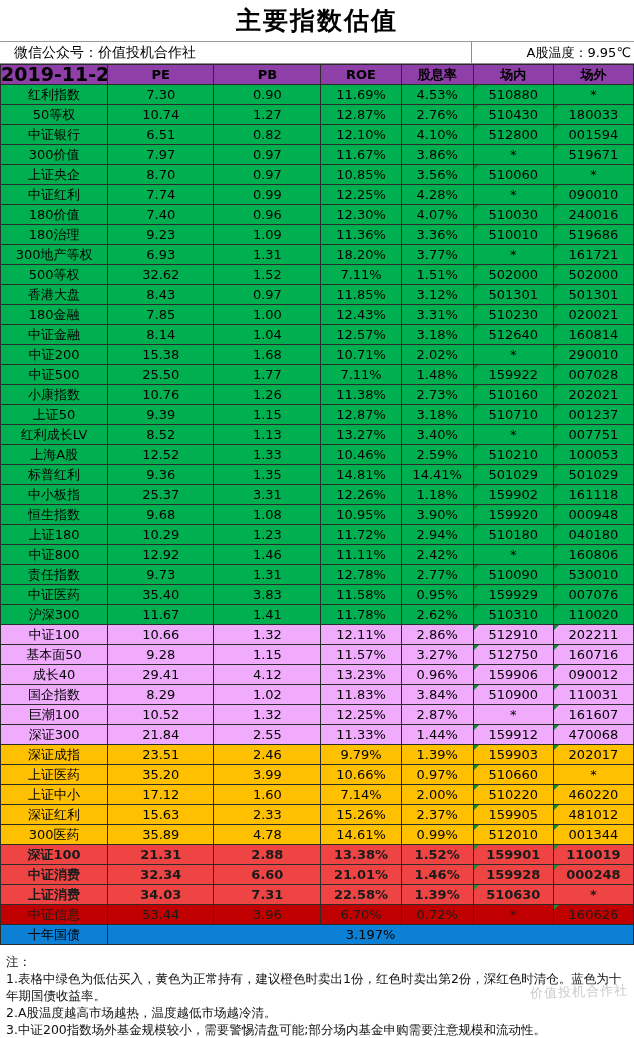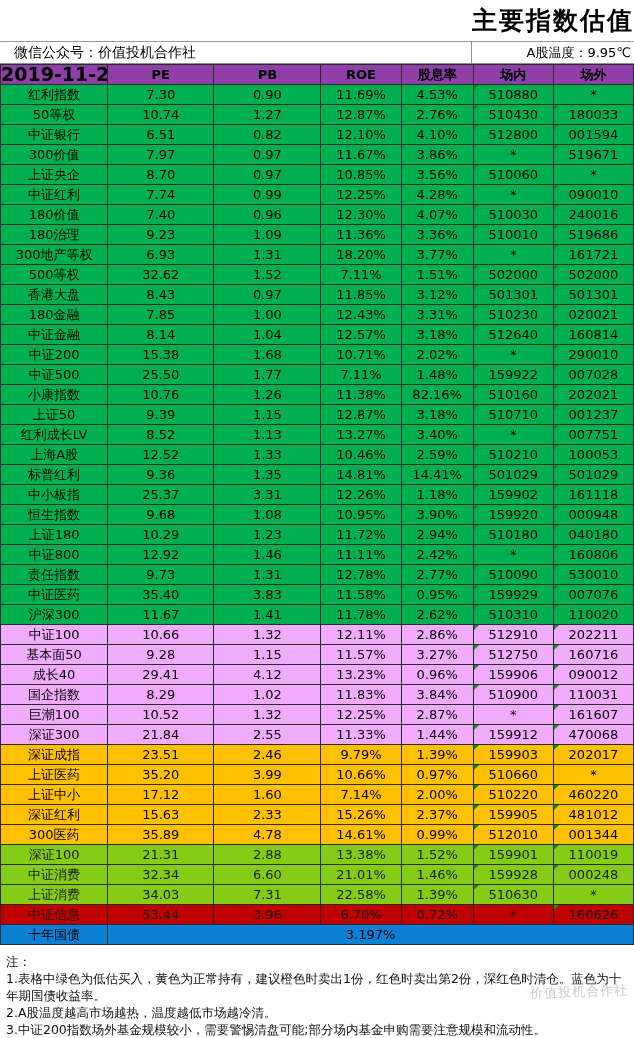--- a/index.html
+++ b/index.html
@@ -15,21 +15,21 @@
     width:634px;
     height:1038px;
     position:relative;
     box-sizing:border-box;
   }
   
   .title-row{
     height:42px;
     display:flex;
     align-items:center;
-    justify-content:flex-end;
+    justify-content:center;
     border-bottom:1px solid #9a9a9a;
     box-sizing:border-box;
     background:#ffffff;
   }
   .title-text{
     font-size:25px;
     font-weight:bold;
     letter-spacing:2px;
     color:#000000;
     font-family:"DejaVu Sans","Liberation Sans",sans-serif;
@@ -90,21 +90,21 @@
     height:27px;
     line-height:27px;
     color:#000;
     letter-spacing:0px;
   }
   thead th.c-date{font-size:19px;}
   
   tr.t-green  td{background:#00B050;}
   tr.t-yellow td{background:#f0abfc;}
   tr.t-orange td{background:#FFC000;}
-  tr.t-red    td{background:#84cc16;}
+  tr.t-red    td{background:#ef4444;font-weight:bold;}
   tr.t-dred   td{background:#C00000;}
   tr.t-blue   td{background:#0C80D4;}
   tr.t-dred td, tr.t-red td{color:#1a1a1a;}
   td.name-cell{font-size:13px;}
   
   col.w-name{width:107px;}
   col.w-pe{width:106px;}
   col.w-pb{width:107px;}
   col.w-roe{width:80px;}
   col.w-div{width:72px;}
@@ -312,21 +312,21 @@
           <td>7.11%</td>
           <td>1.48%</td>
           <td class="mark">159922</td>
           <td class="mark">007028</td>
         </tr>
         <tr class="t-green">
           <td class="name-cell">小康指数</td>
           <td>10.76</td>
           <td>1.26</td>
           <td>11.38%</td>
-          <td>82.16%</td>
+          <td>2.73%</td>
           <td class="mark">510160</td>
           <td class="mark">202021</td>
         </tr>
         <tr class="t-green">
           <td class="name-cell">上证50</td>
           <td>9.39</td>
           <td>1.15</td>
           <td>12.87%</td>
           <td>3.18%</td>
           <td class="mark">510710</td>

